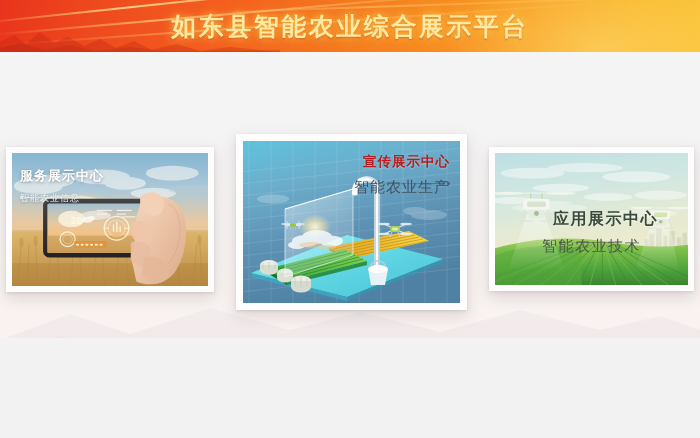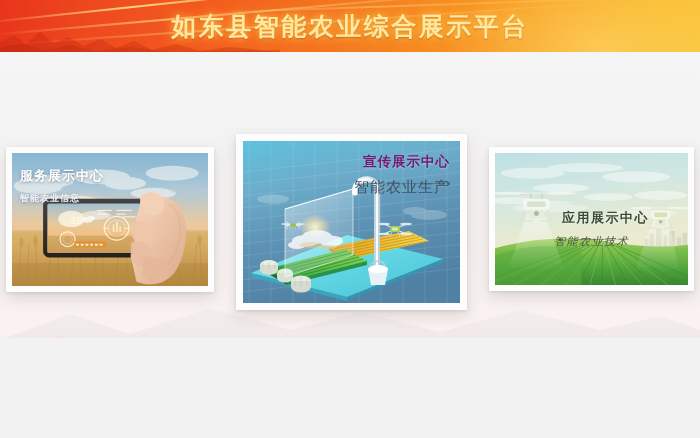--- a/index.html
+++ b/index.html
@@ -70,38 +70,38 @@
   }
   .rule { height:1px; margin:3px 0 3px; }
   .rule .dot { width:3px; height:3px; border-radius:50%; display:inline-block; vertical-align:middle; }
   .rule .line { display:inline-block; vertical-align:middle; height:1px; }
 
   
   #card-1 .card-text { left:8px; top:8px; text-align:left;margin-top:6px; }
   #card-1 .card-title { font-size:13px; color:#ffffff; letter-spacing:1px;
       text-shadow:0 1px 3px rgba(60,70,90,.5); }
   #card-1 .card-sub { font-size:9px; color:#f0f3f7; letter-spacing:1px;
-      text-shadow:0 1px 3px rgba(60,70,90,.5);font-weight:bold; }
+      text-shadow:0 1px 3px rgba(60,70,90,.5); }
   #card-1 .rule .dot { background:#ffffff; }
   #card-1 .rule .line { width:86px; background:linear-gradient(90deg,rgba(255,255,255,.85),rgba(255,255,255,0)); margin-left:2px;}
 
   
   #card-2 .card-text { right:10px; top:12px; text-align:right; }
-  #card-2 .card-title { font-size:13.5px; color:#701a75; letter-spacing:1px;
+  #card-2 .card-title { font-size:13.5px; color:#b91c1c; letter-spacing:1px;
       text-shadow:0 1px 2px rgba(255,255,255,.35); }
   #card-2 .card-sub { font-size:15px; color:#3f5263; letter-spacing:1px; }
   #card-2 .rule { text-align:right; }
   #card-2 .rule .dot { background:#4a5f72; }
   #card-2 .rule .line { width:84px; background:linear-gradient(270deg,rgba(74,95,114,.75),rgba(74,95,114,0)); margin-right:2px;}
 
   
   #card-3 .card-text { left:0; right:0; top:56px; text-align:center; }
-  #card-3 .card-title { font-size:13px; color:#3a4a3a; letter-spacing:1.5px;
+  #card-3 .card-title { font-size:16px; color:#3a4a3a; letter-spacing:1.5px;
       text-shadow:0 1px 2px rgba(255,255,255,.5);padding-left:28px; }
-  #card-3 .card-sub { font-size:11px; color:#4a5a4a; letter-spacing:1.5px;font-style:italic; }
+  #card-3 .card-sub { font-size:15px; color:#4a5a4a; letter-spacing:1.5px; }
   #card-3 .rule { text-align:center; }
   #card-3 .rule .dot { background:#55634f; }
   #card-3 .rule .line { width:60px; background:linear-gradient(90deg,rgba(85,99,79,0),rgba(85,99,79,.7),rgba(85,99,79,0)); margin-left:2px;}
 
   .scene { position:absolute; inset:0; }
   svg { display:block; }
 </style>
 </head>
 <body>
 

